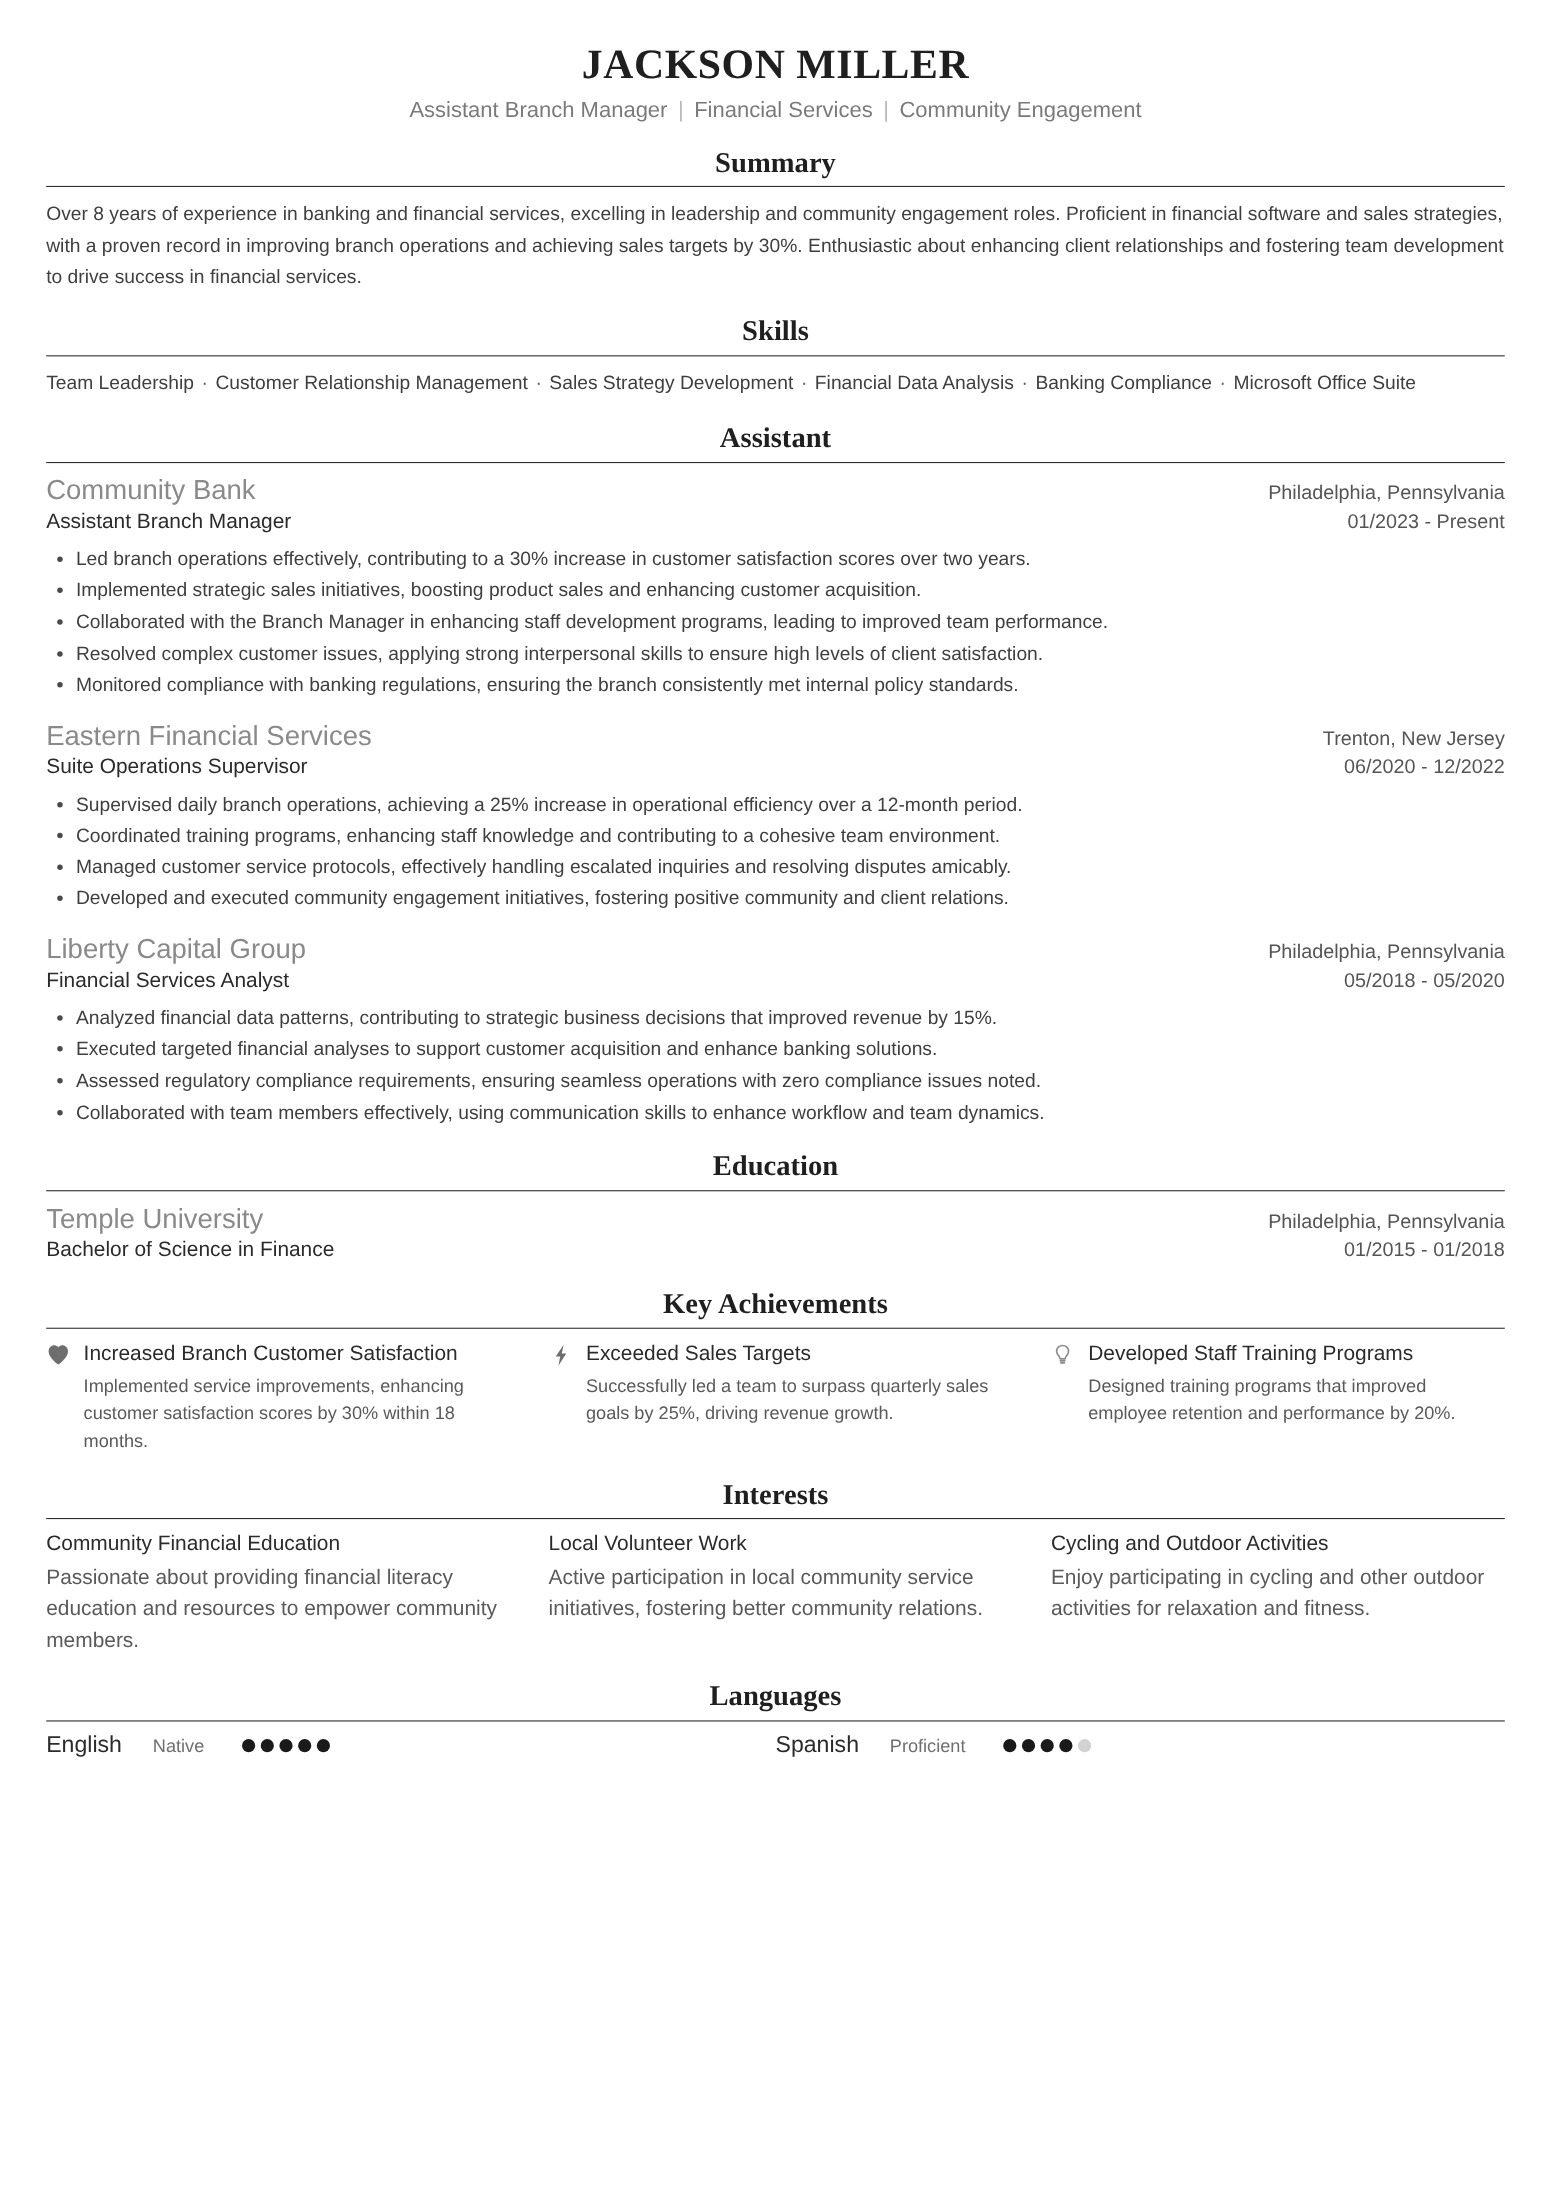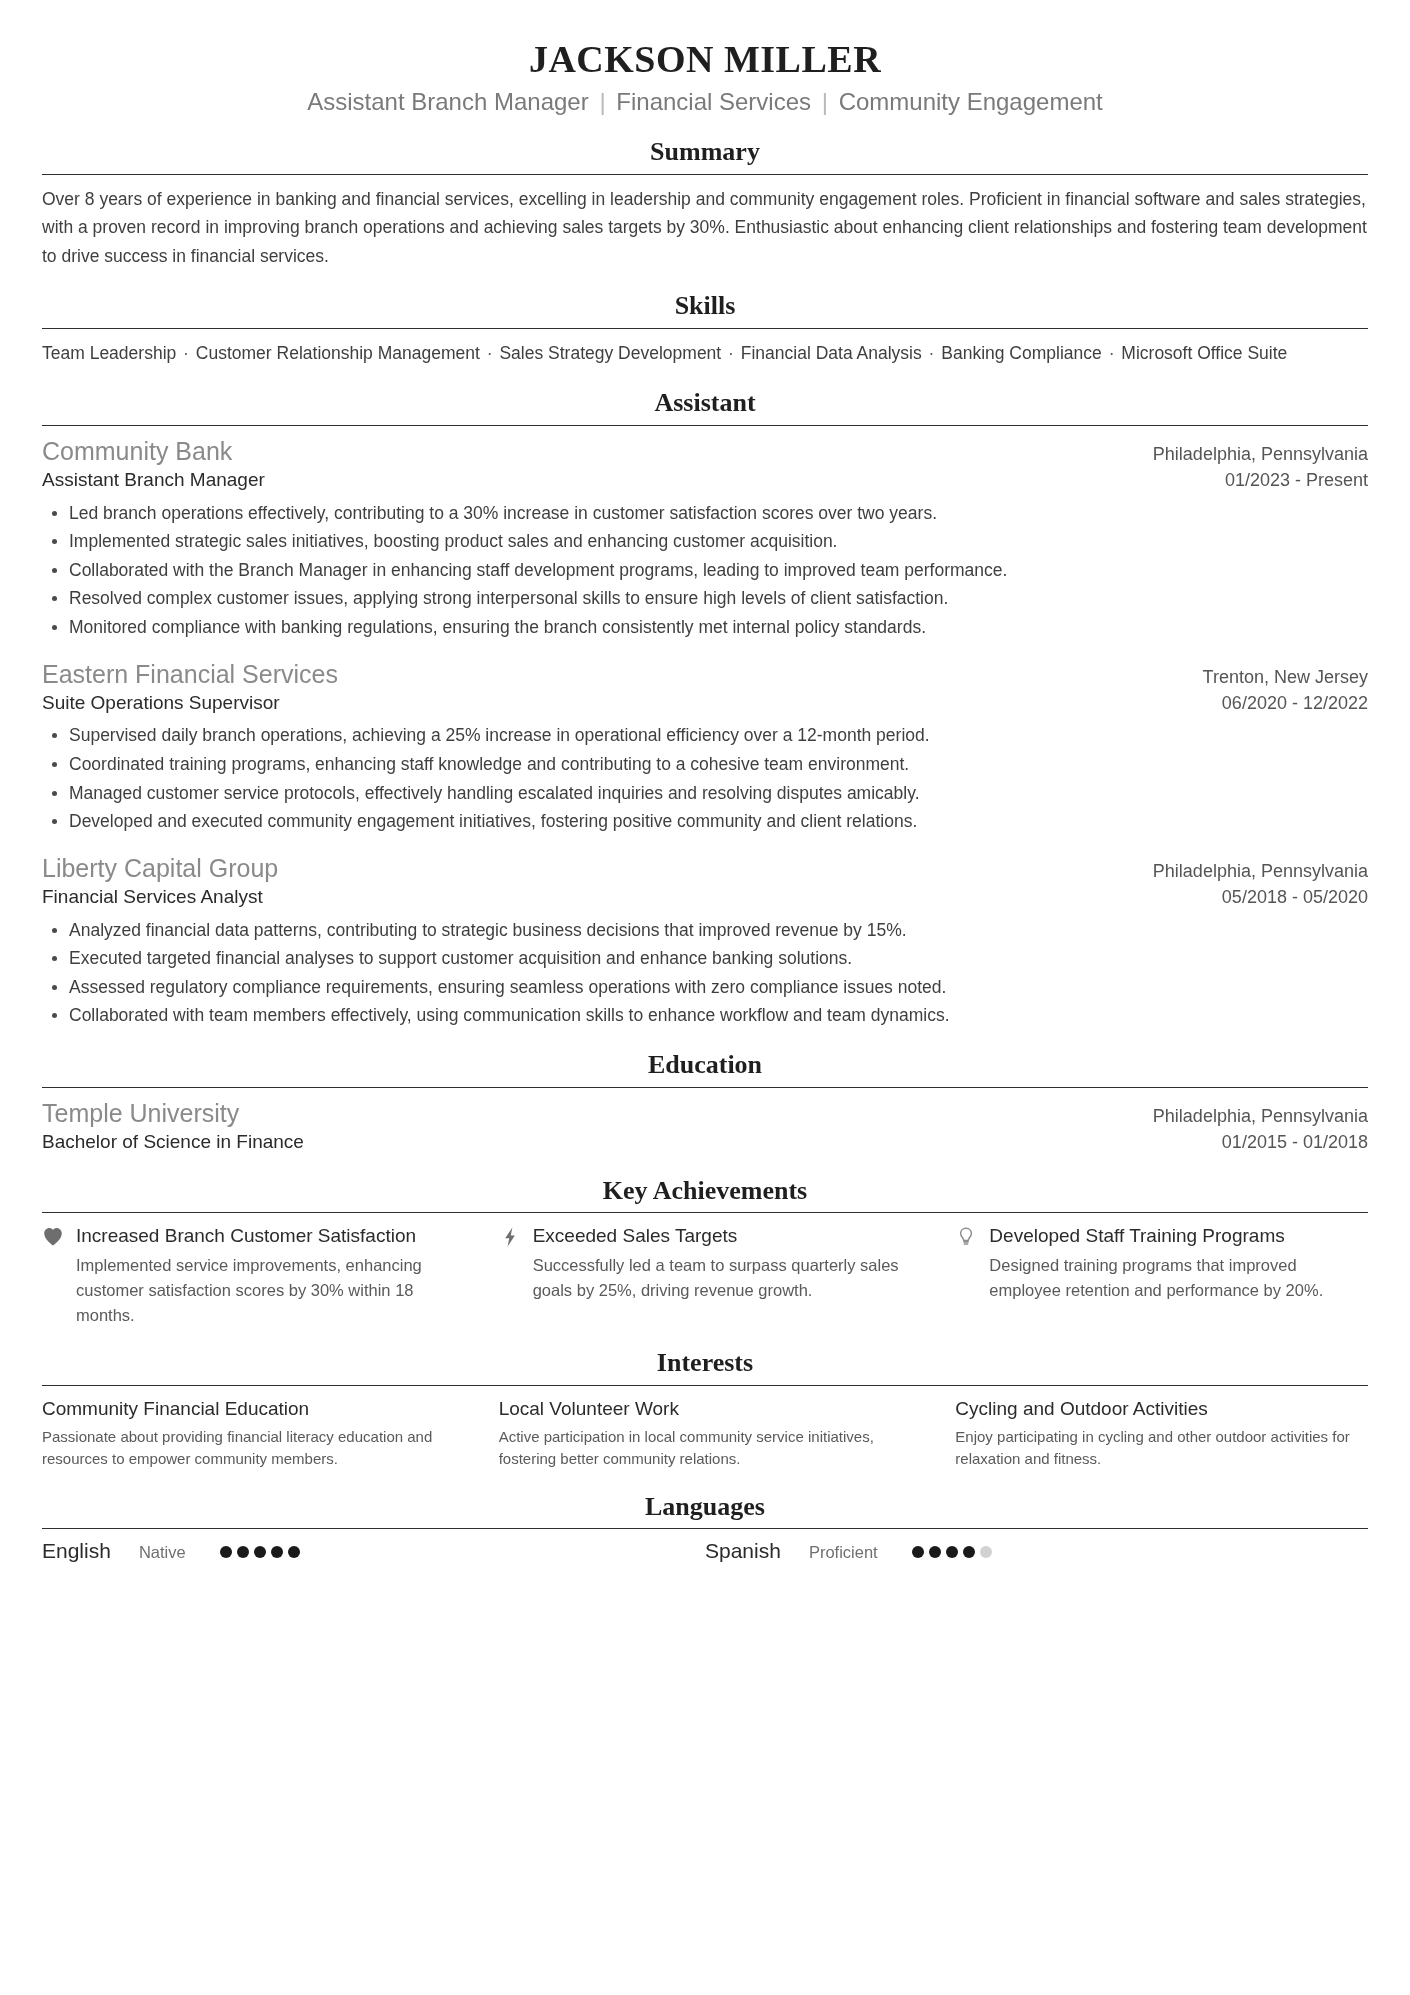--- a/index.html
+++ b/index.html
@@ -24,21 +24,21 @@
   .hdr-name {
     font-family: "Liberation Serif", serif;
     font-weight: 700;
     font-size: 38px;
     letter-spacing: 0.5px;
     color: #1f1f1f;
     line-height: 1.15;
     margin: 0 0 6px 0;
   }
   .hdr-role {
-    font-size: 24px;
+    font-size: 20px;
     color: #7a7a7a;
     font-weight: 400;
     line-height: 1.2;
     margin: 0 0 4px 0;
     white-space: nowrap;
     text-align: center;
   }
   .hdr-role .sep {
     color: #b9b9b9;
     font-weight: 300;
@@ -196,21 +196,21 @@
     margin: 4px 0 0 34px;
   }
 
   .int-title {
     font-size: 19px;
     color: #2b2b2b;
     line-height: 1.35;
     margin-bottom: 4px;
   }
   .int-desc {
-    font-size: 15px;
+    font-size: 19px;
     line-height: 1.5;
     color: #5a5a5a;
   }
 
   
   .langs { display: flex; }
   .lang { flex: 1 1 0; display: flex; align-items: baseline; gap: 28px; text-align: center; }
   .lang-name { font-size: 21px; color: #2b2b2b; }
   .lang-level { font-size: 16.5px; color: #6f6f6f; }
   .lang-dots { display: inline-flex; gap: 5px; align-items: center; padding-left: 6px; }

